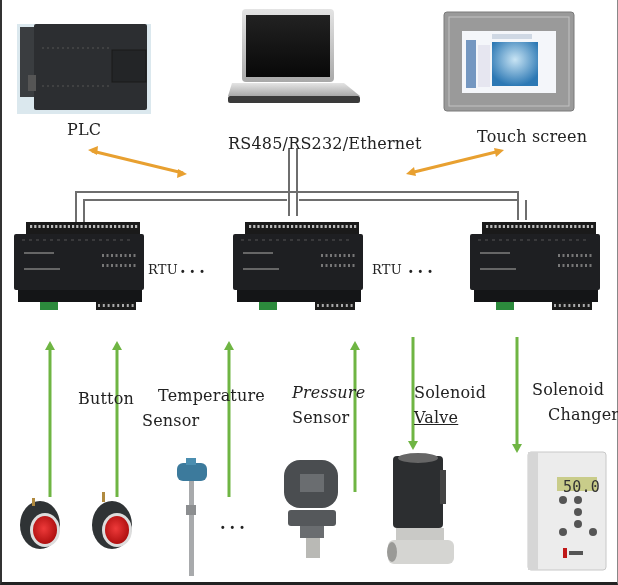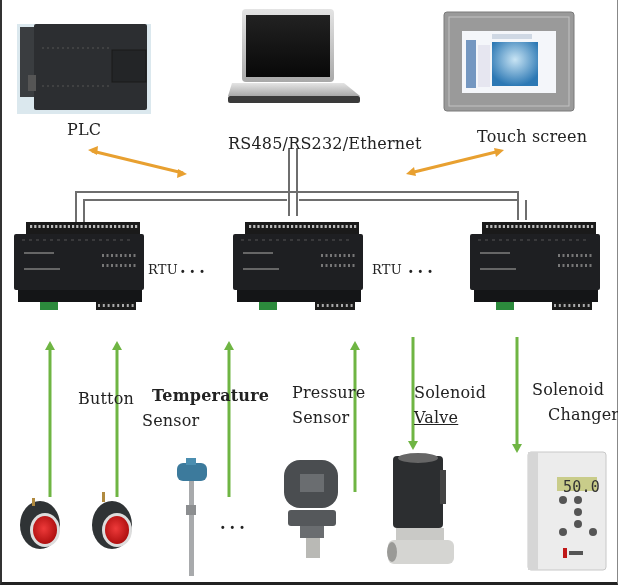--- a/index.html
+++ b/index.html
@@ -340,20 +340,20 @@
 <div class="label" style="left:228px;top:125px;margin-top:9px;">RS485/RS232/Ethernet</div>
 <div class="label" style="left:477px;top:127px;">Touch screen</div>
 
 <div class="label" style="left:148px;top:262px;font-size:13px;">RTU</div>
 <div class="label" style="left:180px;top:258px;font-size:16px;font-weight:bold;letter-spacing:4px;">...</div>
 <div class="label" style="left:372px;top:262px;font-size:13px;">RTU</div>
 <div class="label" style="left:408px;top:258px;font-size:16px;font-weight:bold;letter-spacing:4px;">...</div>
 <div class="label" style="left:220px;top:514px;font-size:16px;font-weight:bold;letter-spacing:4px;">...</div>
 
 <div class="label" style="left:56px;top:389px;margin-left:22px;">Button</div>
-<div class="label" style="left:152px;top:386px;font-weight:bold;">Temperature</div>
+<div class="label" style="left:158px;top:386px;">Temperature</div>
 <div class="label" style="left:142px;top:411px;">Sensor</div>
-<div class="label" style="left:292px;top:383px;">Pressure</div>
+<div class="label" style="left:292px;top:383px;font-style:italic;">Pressure</div>
 <div class="label" style="left:292px;top:408px;">Sensor</div>
 <div class="label" style="left:414px;top:383px;">Solenoid</div>
 <div class="label" style="left:414px;top:408px;text-decoration:underline;">Valve</div>
 <div class="label" style="left:532px;top:380px;">Solenoid</div>
 <div class="label" style="left:548px;top:405px;">Changer</div>
 
 </body></html>

